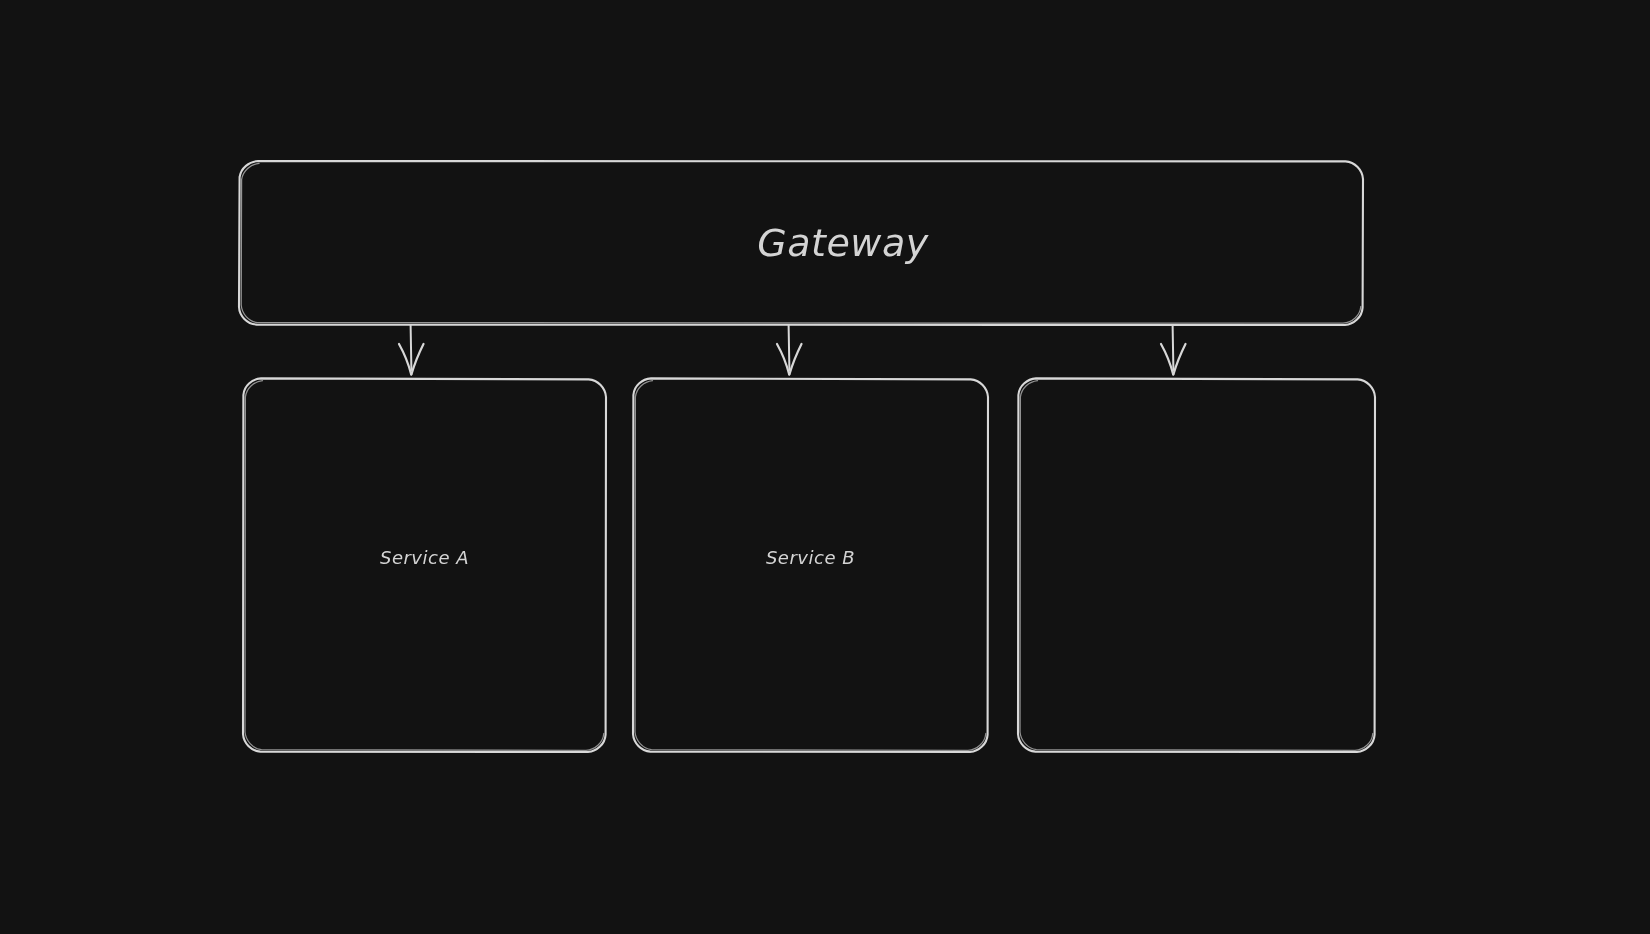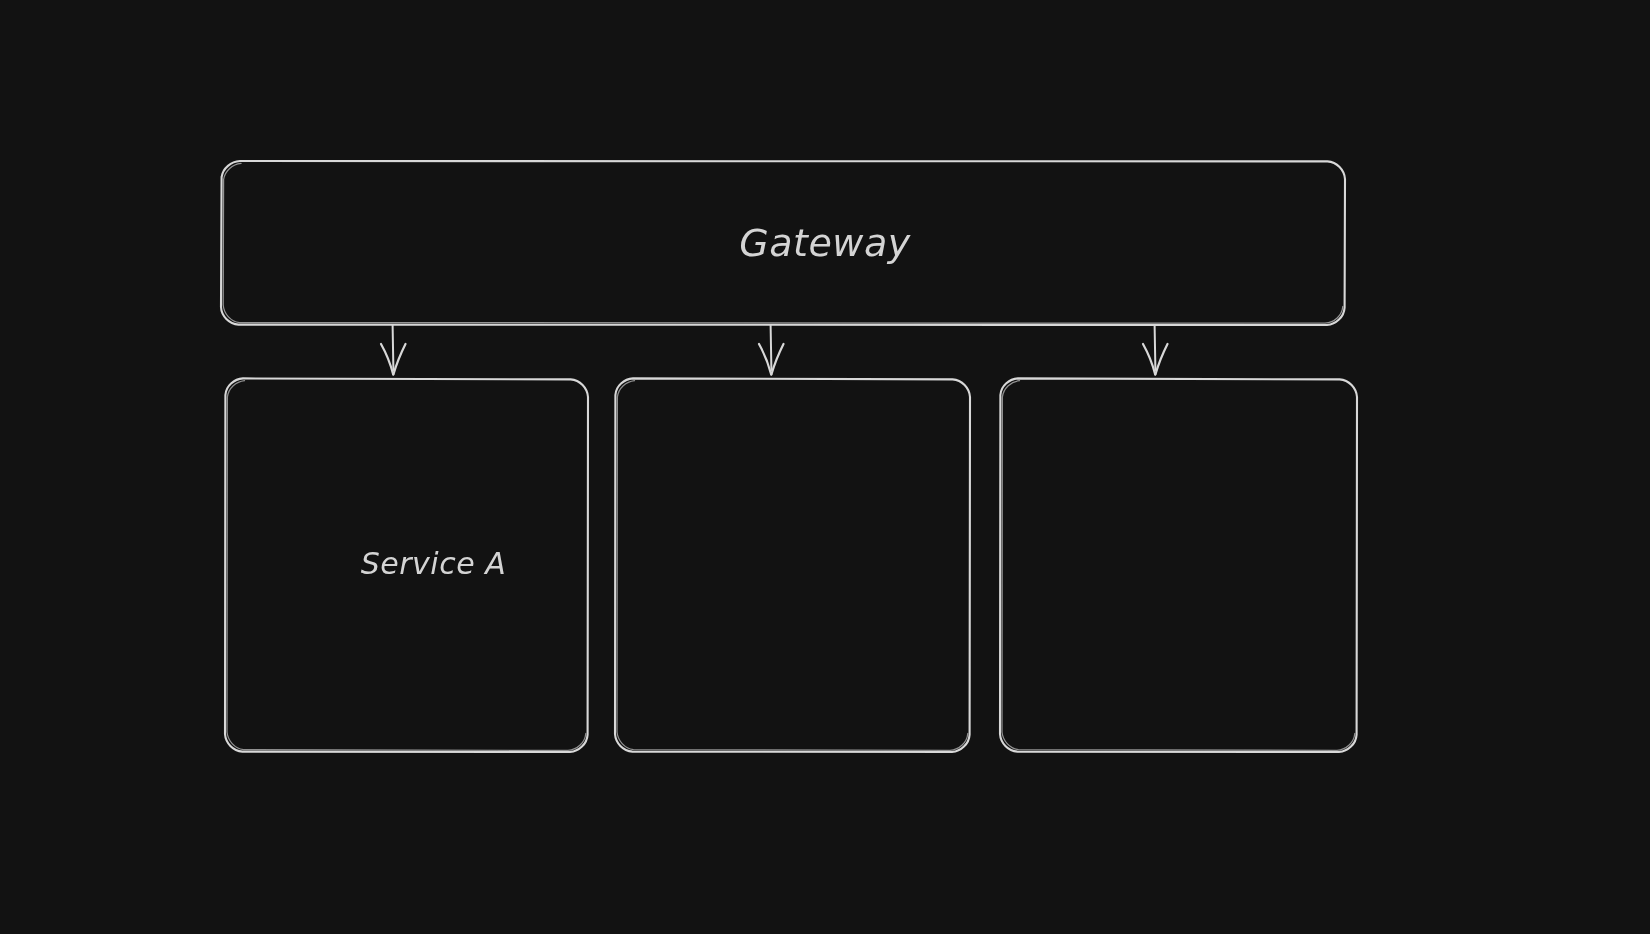--- a/index.html
+++ b/index.html
@@ -12,20 +12,21 @@
     width: 1650px;
     height: 934px;
     overflow: hidden;
     font-family: "DejaVu Sans", sans-serif;
   }
   #canvas {
     position: relative;
     width: 1330px;
     height: 934px;
     background: #121212;
+    margin-left: 18px;
   }
   #sketch-layer {
     position: absolute;
     left: 0;
     top: 0;
     width: 1650px;
     height: 934px;
   }
   .node-label {
     position: absolute;
@@ -36,23 +37,22 @@
     font-weight: 400;
     letter-spacing: 0.5px;
     white-space: nowrap;
     user-select: none;
   }
   .gateway-label {
     font-size: 38px;
     line-height: 1;
   }
   .service-label {
-    font-size: 30px;
+    font-size: 18px;
     line-height: 1;
-    padding-left: 27px;
   }
 </style>
 </head>
 <body>
 
 <div id="canvas">
 
   <svg id="sketch-layer" viewBox="0 0 1650 934" xmlns="http://www.w3.org/2000/svg">
 
     <g>
@@ -144,15 +144,16 @@
       <path d="M 1143 344 C 1147.5 352 1152 362 1155.2 374.5" fill="none" stroke="#d8d8d8" stroke-width="2.2" stroke-linecap="round"></path>
       <path d="M 1167.5 344 C 1163.5 352 1159 362 1155.4 374.5" fill="none" stroke="#d8d8d8" stroke-width="2.2" stroke-linecap="round"></path>
     </g>
 
   </svg>
 
   <div class="node-label gateway-label" style="left:0; top:224px; width:1650px;">Gateway</div>
 
   <div class="node-label service-label" style="left:225px; top:549px; width:363px;">Service A</div>
 
+  <div class="node-label service-label" style="left:615px; top:549px; width:355px;">Service B</div>
 
 
 </div>
 
 </body></html>

